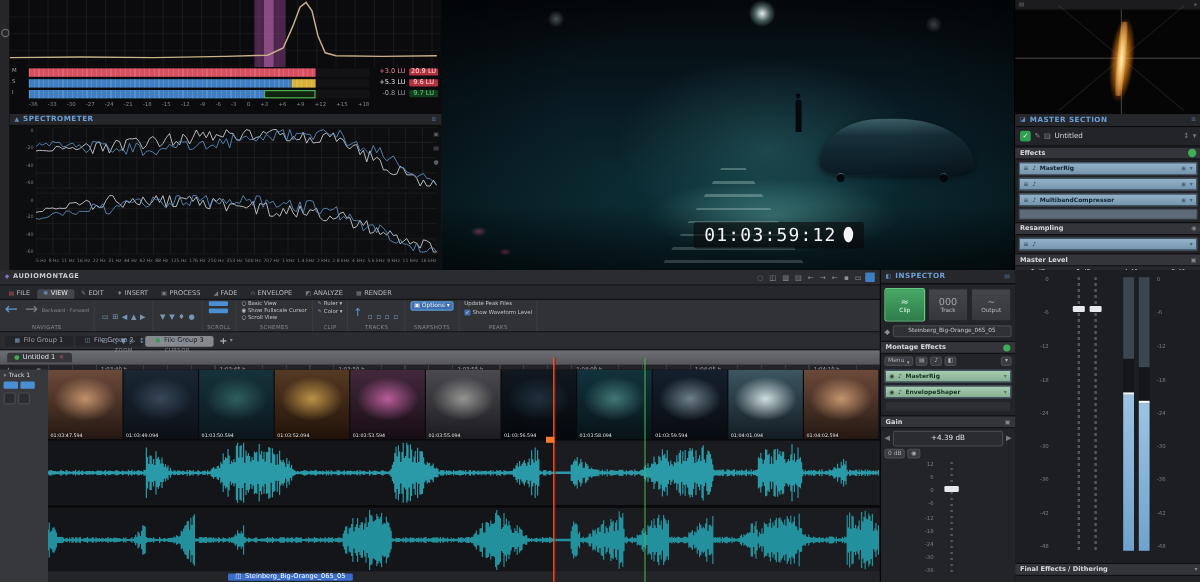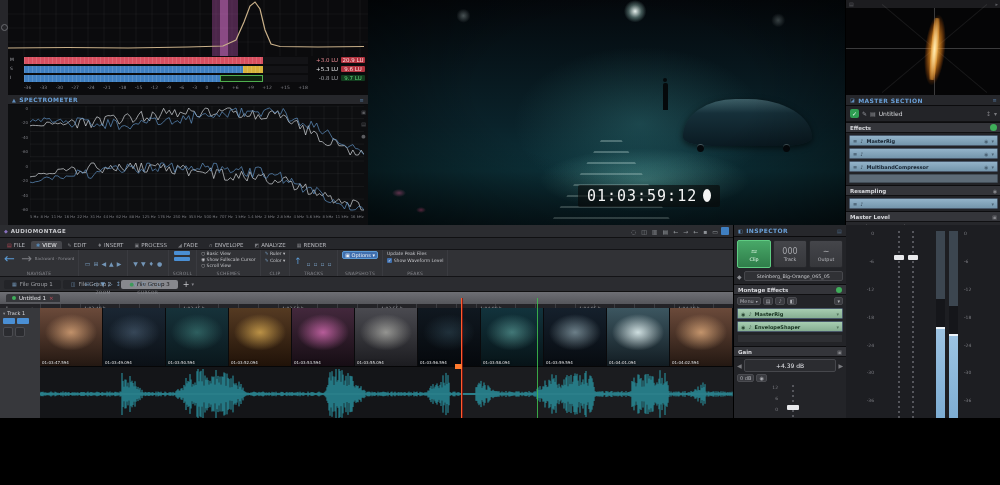--- a/index.html
+++ b/index.html
@@ -1,16 +1,16 @@
 <!DOCTYPE html>
 <html><head>
 <meta charset="utf-8">
 <style>
   html,body{margin:0;padding:0;background:#000;}
-  #screen{position:relative;width:1000px;height:418px;background:#151517;overflow:hidden;
+  #screen{position:relative;width:1000px;height:485px;background:#151517;overflow:hidden;
           font-family:"DejaVu Sans","Liberation Sans",sans-serif;color:#cfd0d4;
           -webkit-font-smoothing:antialiased;}
   .p{position:absolute;}
   .panelhdr{background:#26272b;color:#6aa0d8;font-size:6px;font-weight:bold;letter-spacing:.4px;
             display:flex;align-items:center;padding:0 4px;gap:3px;border-bottom:1px solid #0b0b0d;}
   .panelhdr .sp{flex:1;}
   .secbar{background:#34353a;color:#d8d9dd;font-size:5.5px;font-weight:bold;display:flex;
           align-items:center;padding:0 4px;border-top:1px solid #0d0d0f;border-bottom:1px solid #101012;}
   .secbar .sp{flex:1;}
   .slot{background:linear-gradient(#93b3c9,#7496ac);border-radius:1px;color:#152230;font-size:5.5px;

